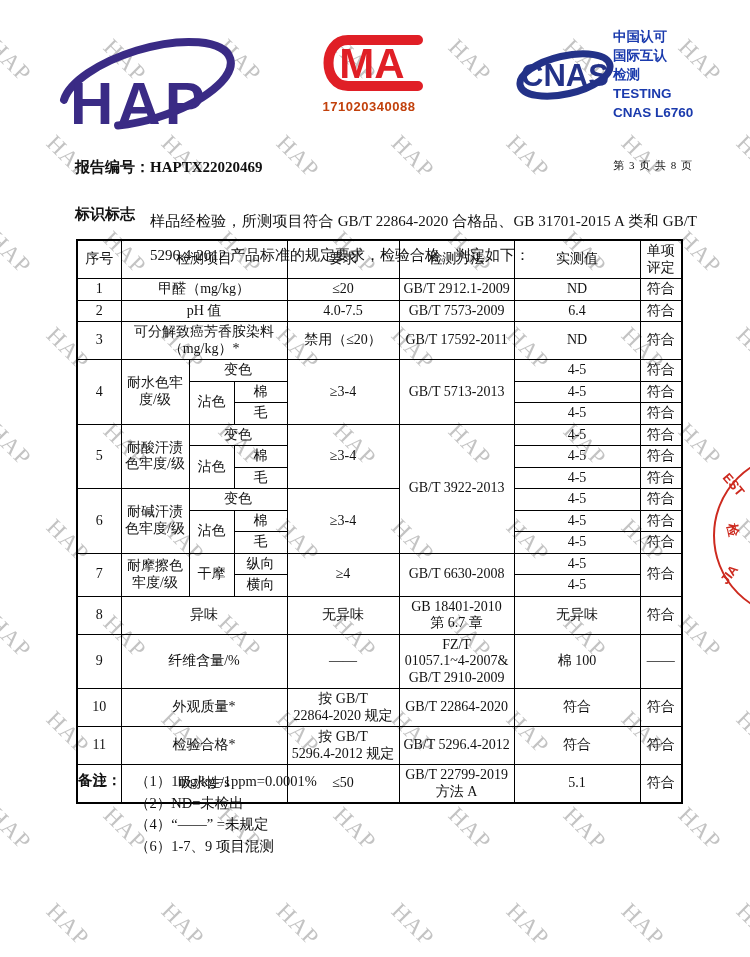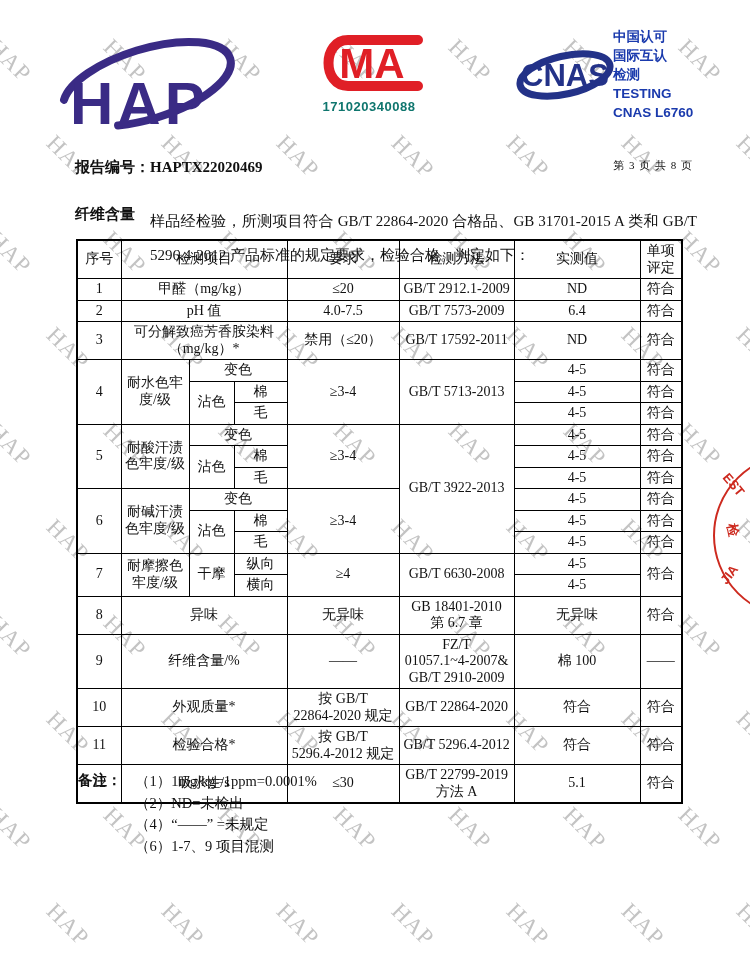--- a/index.html
+++ b/index.html
@@ -14,21 +14,21 @@
   .wm {
     position:absolute; font-family:"Liberation Serif",serif;
     font-size:23px; color:rgba(145,145,145,0.55); transform:rotate(45deg);
     letter-spacing:1px; white-space:nowrap;
   }
   
   .hdr { position:absolute; inset:0; z-index:1; }
   .hap-logo   { position:absolute; left:50px;  top:34px; }
   .cma-block  { position:absolute; left:310px; top:32px; width:118px; text-align:center; }
   .cma-num    { font-family:"Liberation Sans",sans-serif; font-weight:bold; font-size:13px;
-                color:#0f766e; letter-spacing:.5px; margin-top:1px; }
+                color:#c2410c; letter-spacing:.5px; margin-top:1px; }
   .ilac-block { position:absolute; left:428px; top:27px; }
   .cnas-block { position:absolute; left:516px; top:47px; }
   .accred     { position:absolute; left:613px; top:27px;
                 font-family:"Liberation Sans",sans-serif; font-weight:bold;
                 font-size:13.5px; line-height:19px; color:#1a3aad; }
   .title      { position:absolute; left:0; right:0; top:113px; text-align:center;
                 font-size:31px; font-weight:bold; letter-spacing:5px; color:#000; }
   
   .meta-left  { position:absolute; left:75px; top:158px; font-size:15px; font-weight:bold; z-index:1;}
   .meta-right { position:absolute; right:57px; top:158px; font-size:11px; z-index:1; letter-spacing:1px;}
@@ -169,21 +169,21 @@
         <div>CNAS L6760</div>
       </div>
 
   </div>
 
   <div class="meta-left">
     <span>报告编号：</span><span>HAPTX22020469</span>
   </div>
   <div class="meta-right">第 3 页 共 8 页</div>
 
-  <div class="concl-label">纤维含量</div>
+  <div class="concl-label">标识标志</div>
   <div class="concl-text">样品经检验，所测项目符合 GB/T 22864-2020 合格品、GB 31701-2015 A 类和 GB/T 5296.4-2012 产品标准的规定要求，检验合格。判定如下：</div>
 
   <table class="results">
     <colgroup>
       <col style="width:44px">
         <col style="width:68px">
         <col style="width:45px">
         <col style="width:53px">
       <col style="width:112px">
         <col style="width:115px">
@@ -334,21 +334,21 @@
           <td colspan="3">检验合格*</td>
           <td>按 GB/T
 5296.4-2012 规定</td>
           <td>GB/T 5296.4-2012</td>
           <td>符合</td>
           <td>符合</td>
         </tr>
         <tr>
           <td>12</td>
           <td colspan="3">吸水性/s</td>
-          <td>≤30</td>
+          <td>≤50</td>
           <td>GB/T 22799-2019
 方法 A</td>
           <td>5.1</td>
           <td>符合</td>
         </tr>
       </tbody>
   </table>
 
   <div class="notes-label">备注：</div>
   <div class="notes-list" id="notes-list">

